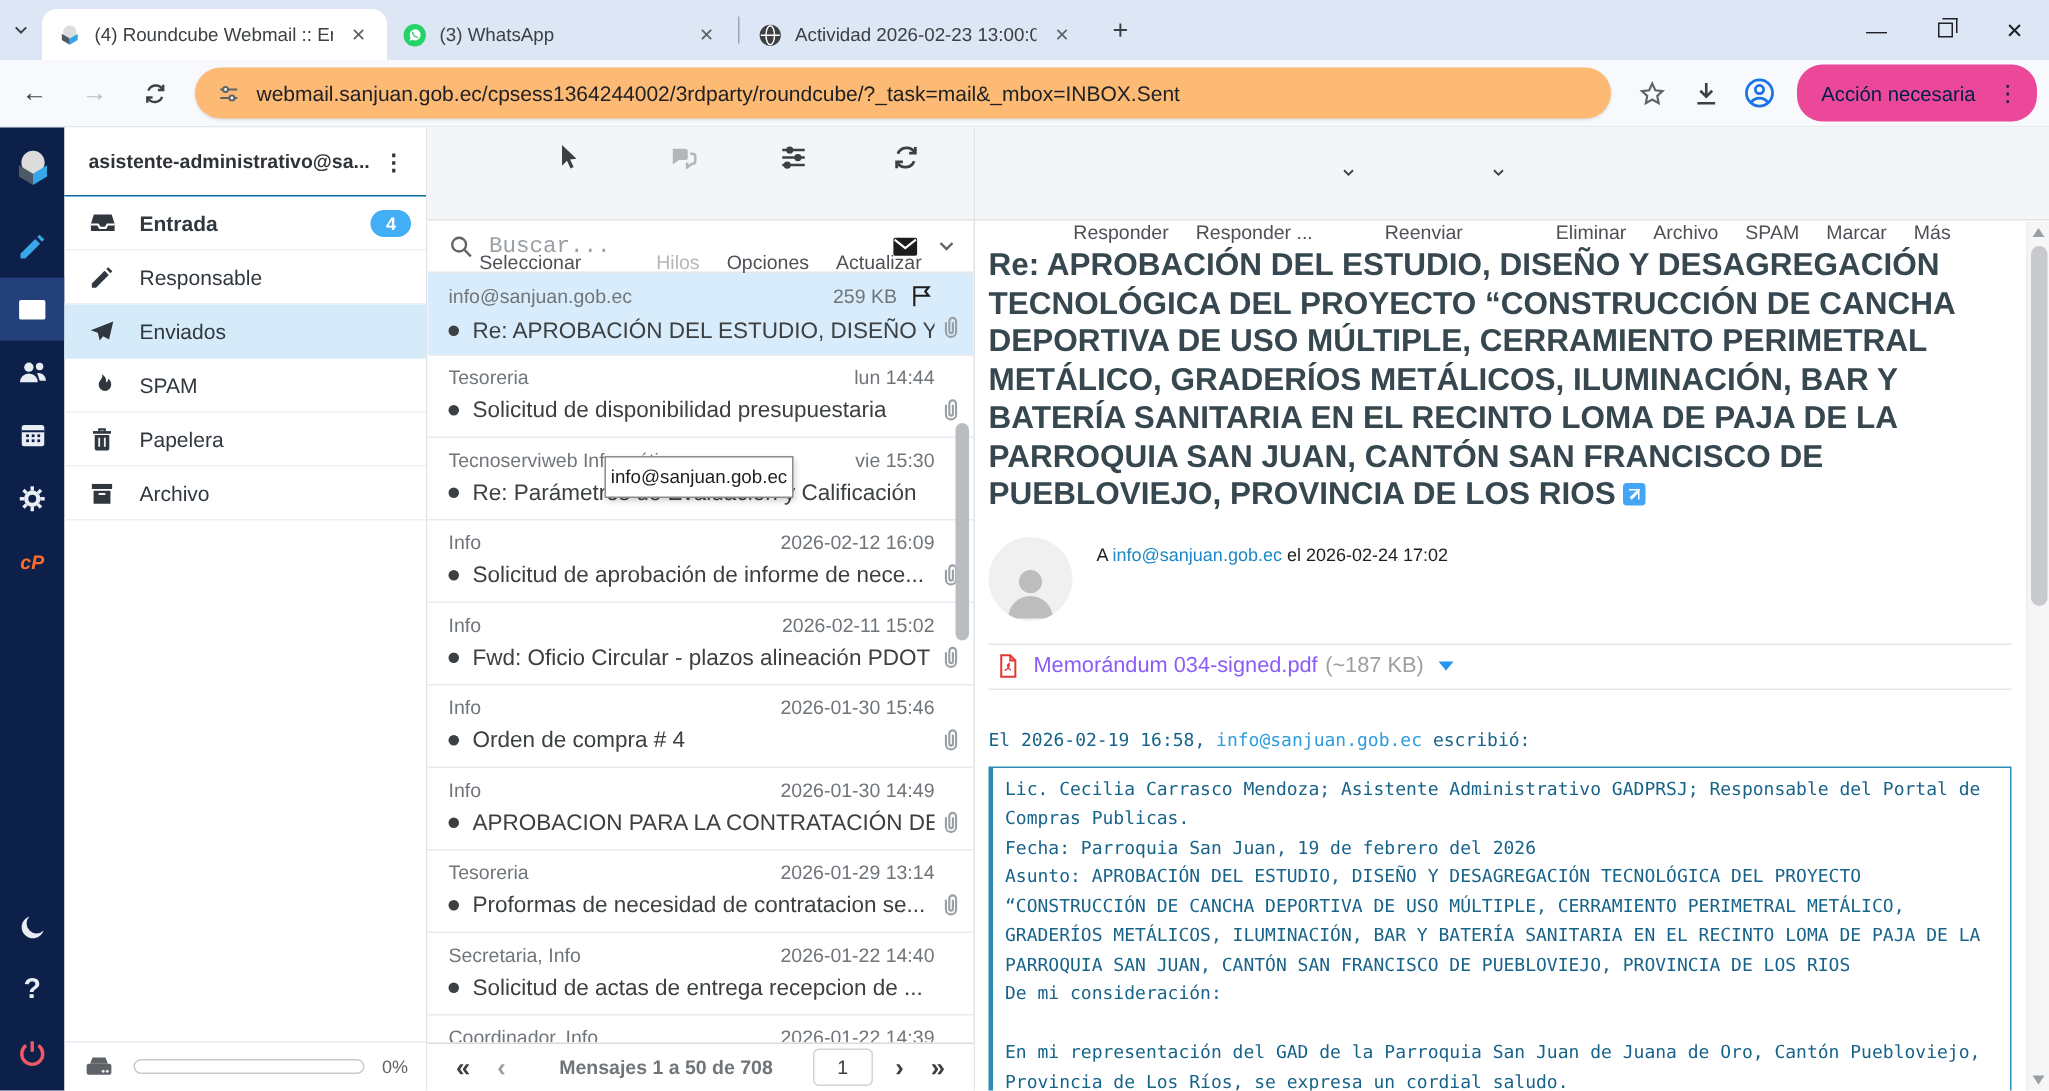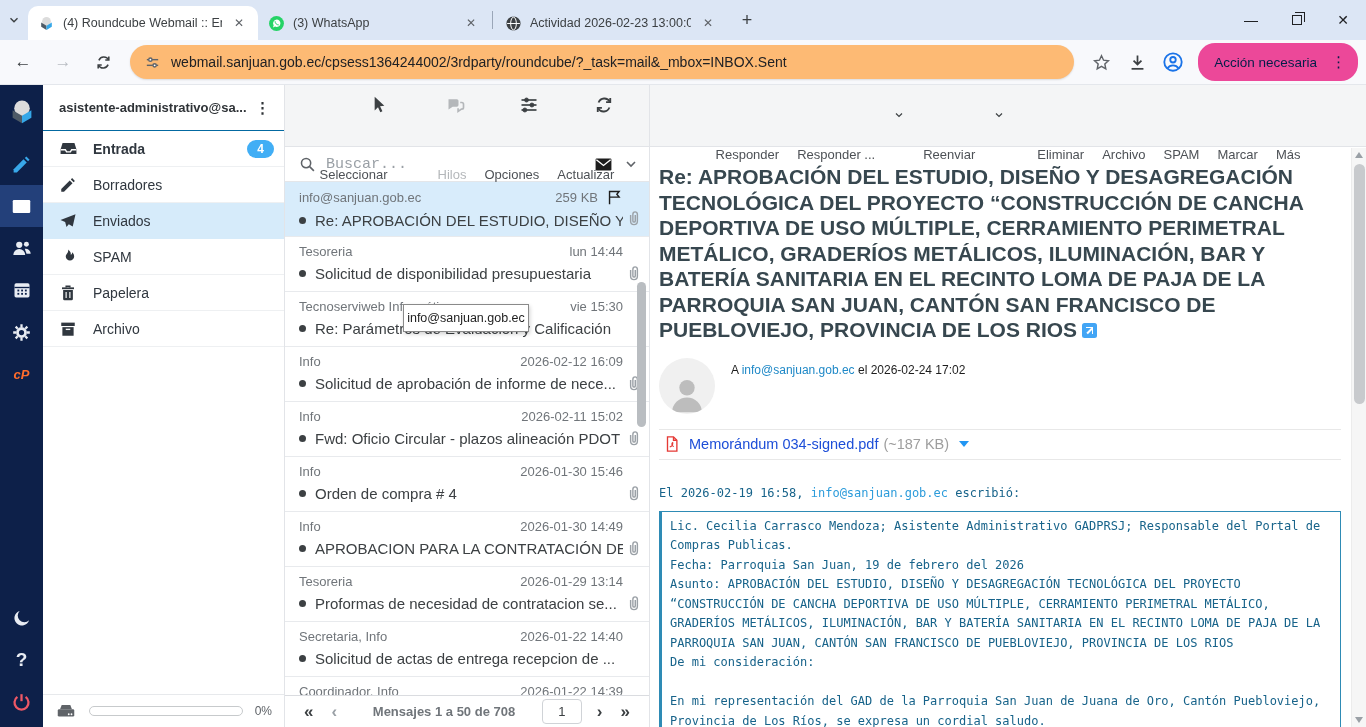--- a/index.html
+++ b/index.html
@@ -101,21 +101,21 @@
   .extlink:after { content:""; position:absolute; left:3.5px; top:7px; width:7px; height:1.8px; background:#fff; transform:rotate(-45deg); }
   .fromrow { display:flex; margin-top:15px; }
   .avatar { width:56px; height:56px; border-radius:50%; background:#f0f0f0; overflow:hidden; flex:0 0 auto; display:flex; align-items:flex-end; justify-content:center; }
   .frominfo { margin-left:16px; padding-top:5px; }
   .toline { font-size:12px; color:#1d1d1d; }
   .toline a { color:#1e88c7; text-decoration:none; }
   .linkrow { margin-top:9px; display:flex; align-items:center; }
   .linkrow .lnk { color:#1e88c7; font-size:13.5px; margin-right:22px; display:flex; align-items:center; }
   .linkrow .lnk .ic { margin-right:6px; }
   .attachrow { margin-top:15px; border-top:1px solid #e8e8e8; border-bottom:1px solid #e8e8e8; height:31px; display:flex; align-items:center; padding:0 4px; }
-  .attachrow .aname { font-size:14.5px; color:#1d4ed8; margin-left:8px; }
+  .attachrow .aname { font-size:14.5px; color:#8b5cf6; margin-left:8px; }
   .attachrow .asize { font-size:14.5px; color:#9e9e9e; margin-left:5px; }
   .acaret { width:0; height:0; border-left:5px solid transparent; border-right:5px solid transparent; border-top:6px solid #2196f3; margin-left:10px; }
   .mailtext { margin-top:24px; font-family:"DejaVu Sans Mono","Liberation Mono",monospace; font-size:12px; color:#17638a; }
   .bodyhead { line-height:19px; margin-bottom:8px; }
   .bodyhead a { color:#2d9cdb; text-decoration:none; }
   .quote { border:1px solid #2e8bb5; border-left-width:3px; padding:5px 8px; }
   .qline { line-height:19.5px; min-height:19.5px; white-space:nowrap; overflow:hidden; }
   .reader-scroll { position:absolute; right:0; top:63px; bottom:0; width:15px; background:#f6f6f6; border-left:1px solid #ececec; }
   .rs-up { position:absolute; top:4px; left:3px; width:0; height:0; border-left:4.5px solid transparent; border-right:4.5px solid transparent; border-bottom:6px solid #9aa0a6; }
   .rs-down { position:absolute; bottom:4px; left:3px; width:0; height:0; border-left:4.5px solid transparent; border-right:4.5px solid transparent; border-top:6px solid #9aa0a6; }
@@ -429,21 +429,21 @@
         </span>
       <span class="flabel">Entrada</span>
       <span class="badge">4</span>
     </div>
     <div class="folder">
       <span class="fic">
           <svg class="ic" width="18" height="18">
             <use href="#i-pencil"></use>
           </svg>
         </span>
-      <span class="flabel">Borradores</span>
+      <span class="flabel">Responsable</span>
     </div>
     <div class="folder selected">
       <span class="fic">
           <svg class="ic" width="18" height="18">
             <use href="#i-plane"></use>
           </svg>
         </span>
       <span class="flabel">Enviados</span>
     </div>
     <div class="folder">

